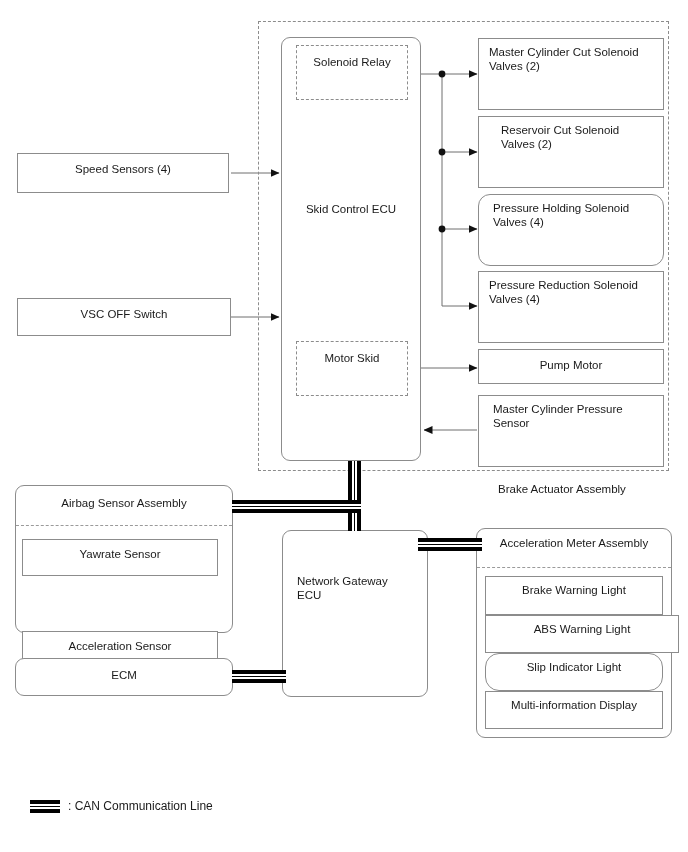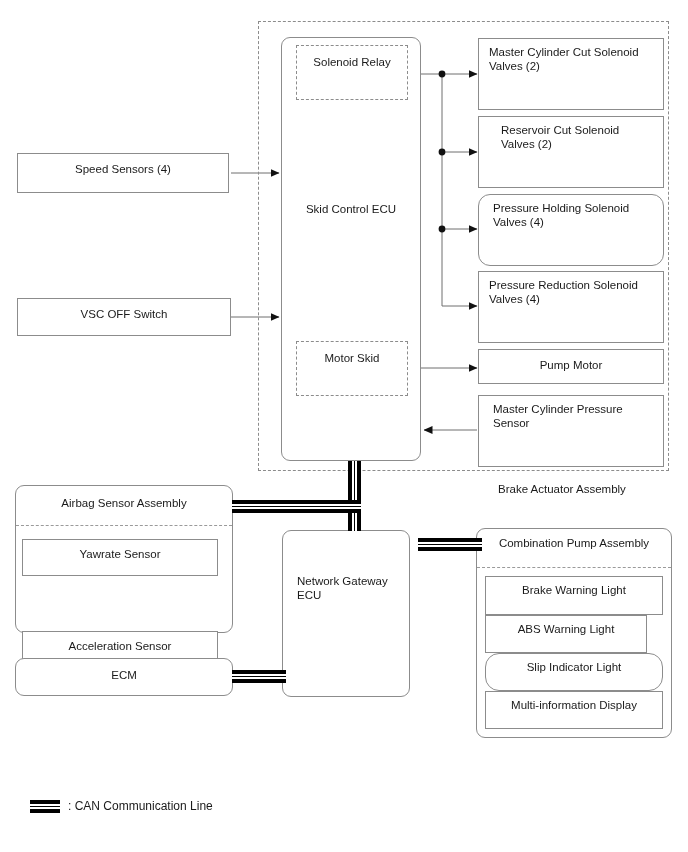--- a/index.html
+++ b/index.html
@@ -159,34 +159,34 @@
 </div>
 
 <div class="box" style="left:22px;top:585px;width:196px;height:38px;margin-top:46px;">
   <div class="lbl center" style="top:7px;">Acceleration Sensor</div>
 </div>
 
 <div class="box rounded" style="left:15px;top:658px;width:218px;height:38px;">
   <div class="lbl center" style="top:9px;">ECM</div>
 </div>
 
-<div class="box rounded" style="left:282px;top:530px;width:128px;height:167px;">
+<div class="box rounded" style="left:282px;top:530px;width:146px;height:167px;">
   <div class="lbl leftish" style="top:43px;left:14px;">Network Gateway
 ECU</div>
 </div>
 
 <div class="box rounded" style="left:476px;top:528px;width:196px;height:210px;">
-  <div class="lbl center" style="top:7px;">Combination Pump Assembly</div>
+  <div class="lbl center" style="top:7px;">Acceleration Meter Assembly</div>
   <div style="position:absolute;left:0;right:0;top:38px;border-top:1px dashed #9a9a9a;"></div>
 </div>
 
 <div class="box" style="left:485px;top:576px;width:178px;height:39px;">
   <div class="lbl center" style="top:6px;">Brake Warning Light</div>
 </div>
-<div class="box" style="left:485px;top:615px;width:162px;height:38px;">
+<div class="box" style="left:485px;top:615px;width:194px;height:38px;">
   <div class="lbl center" style="top:6px;">ABS Warning Light</div>
 </div>
 <div class="box" style="left:485px;top:653px;width:178px;height:38px;border-radius:14px;">
   <div class="lbl center" style="top:6px;">Slip Indicator Light</div>
 </div>
 <div class="box" style="left:485px;top:691px;width:178px;height:38px;">
   <div class="lbl center" style="top:6px;">Multi-information Display</div>
 </div>
 
 <div class="can-v" style="left:348px;top:461px;height:70px;"></div>

